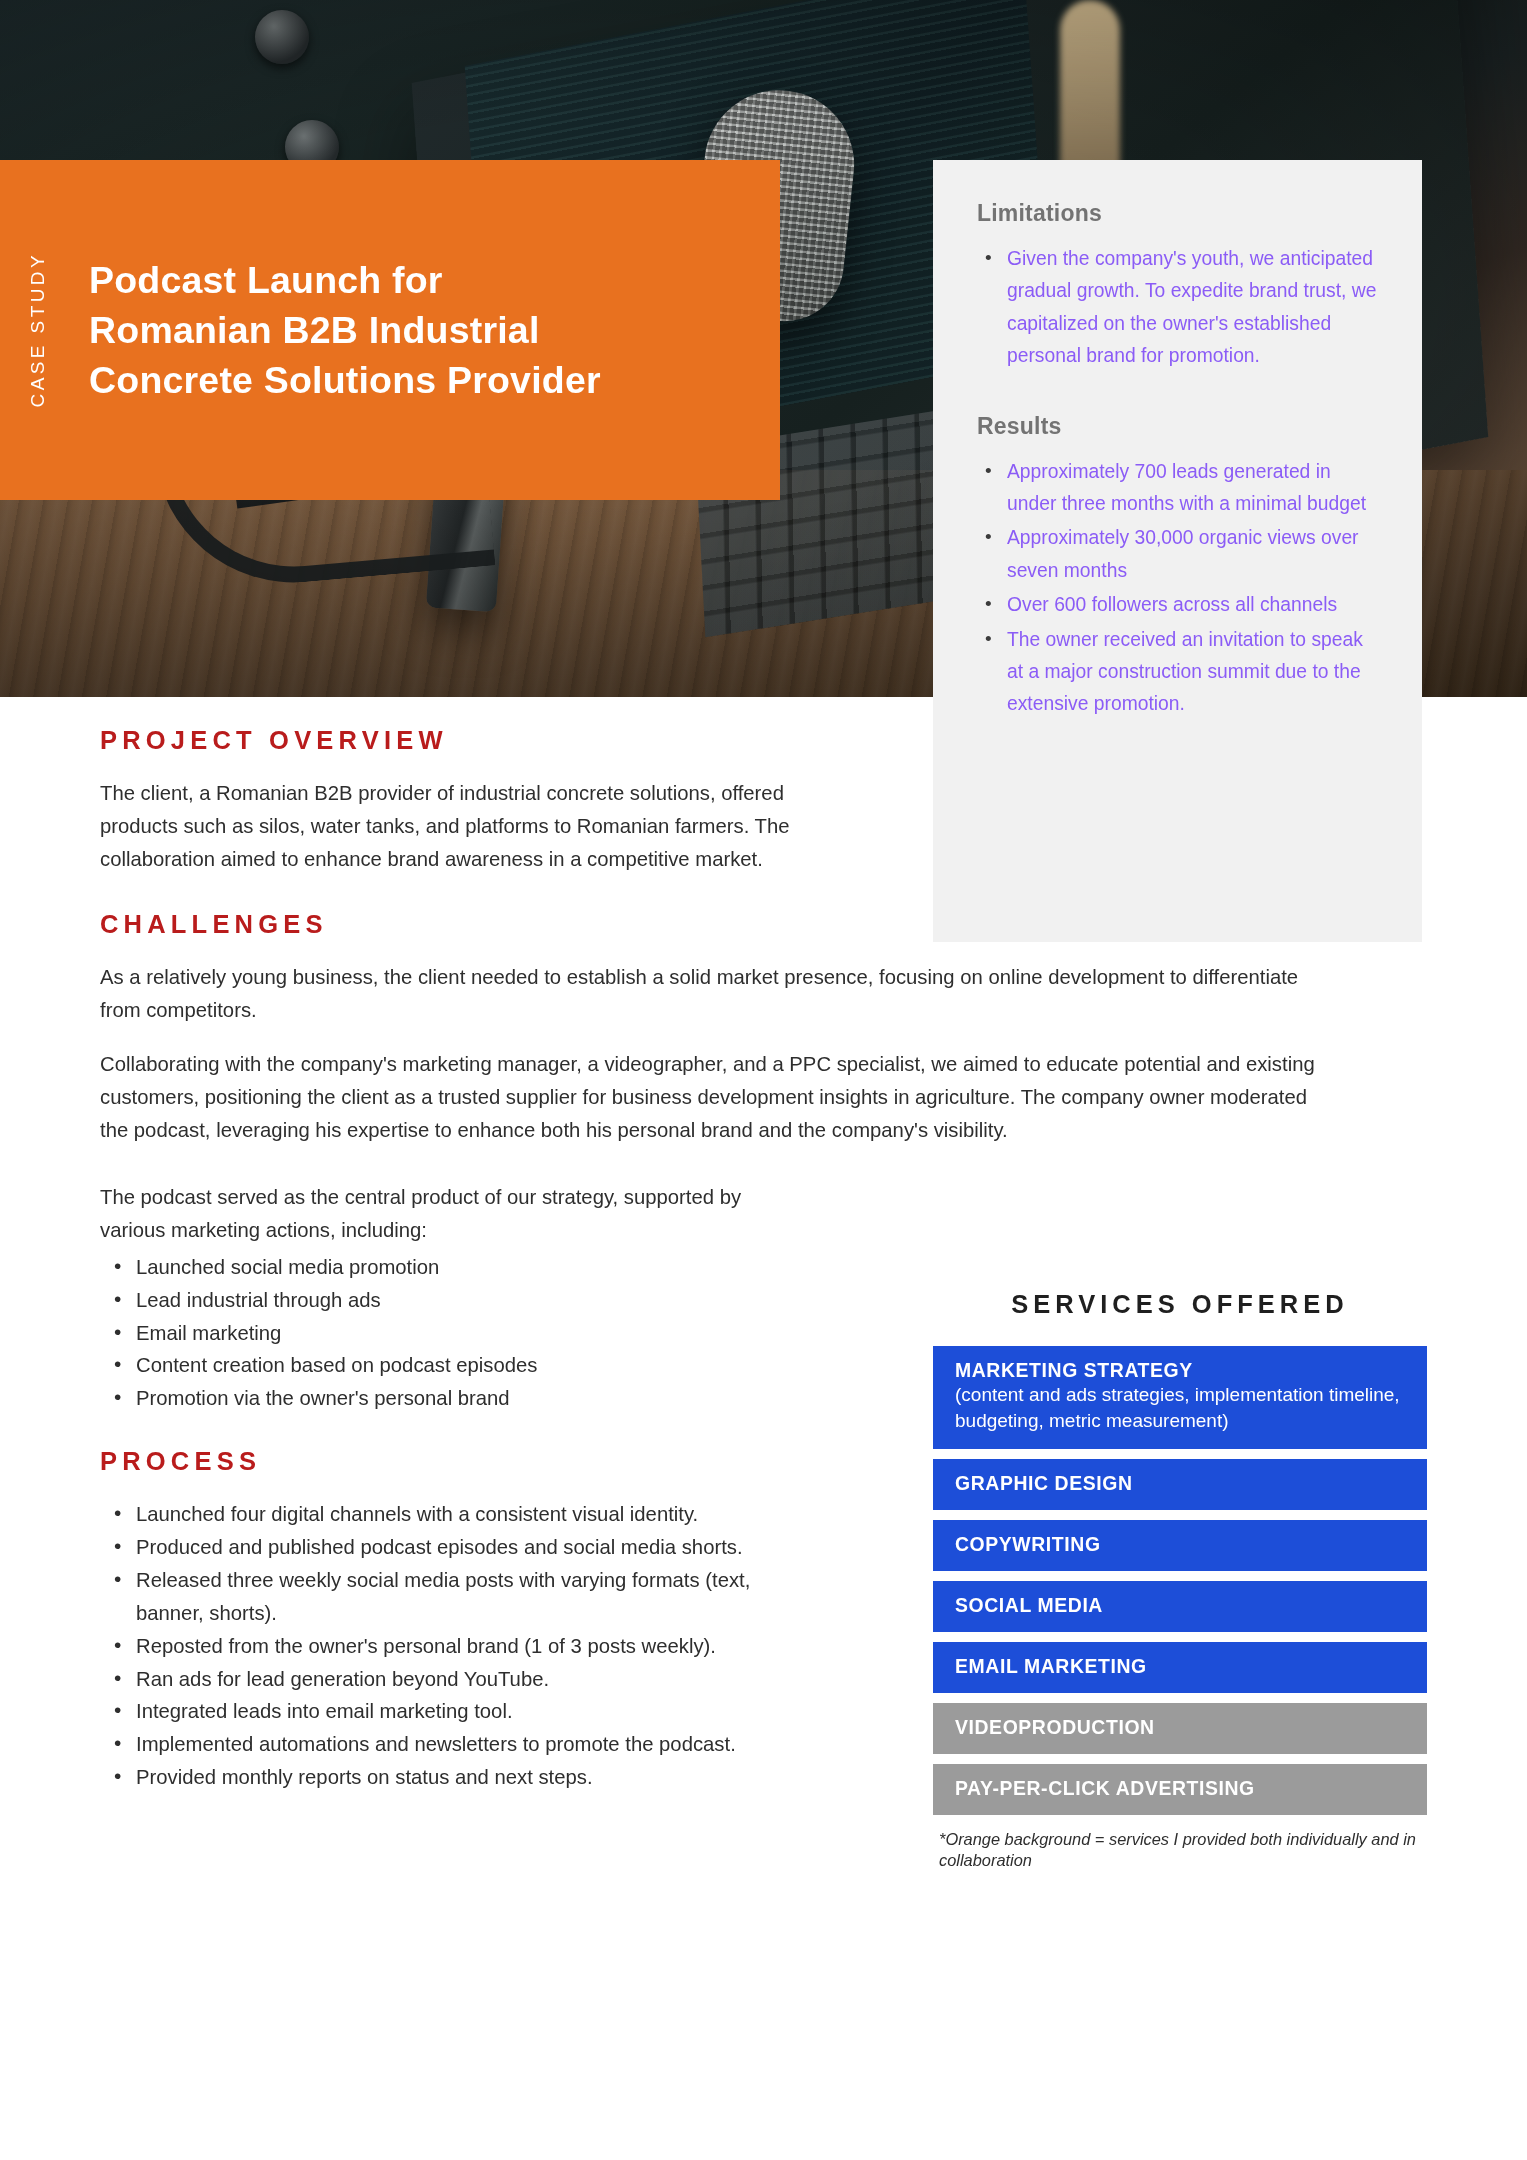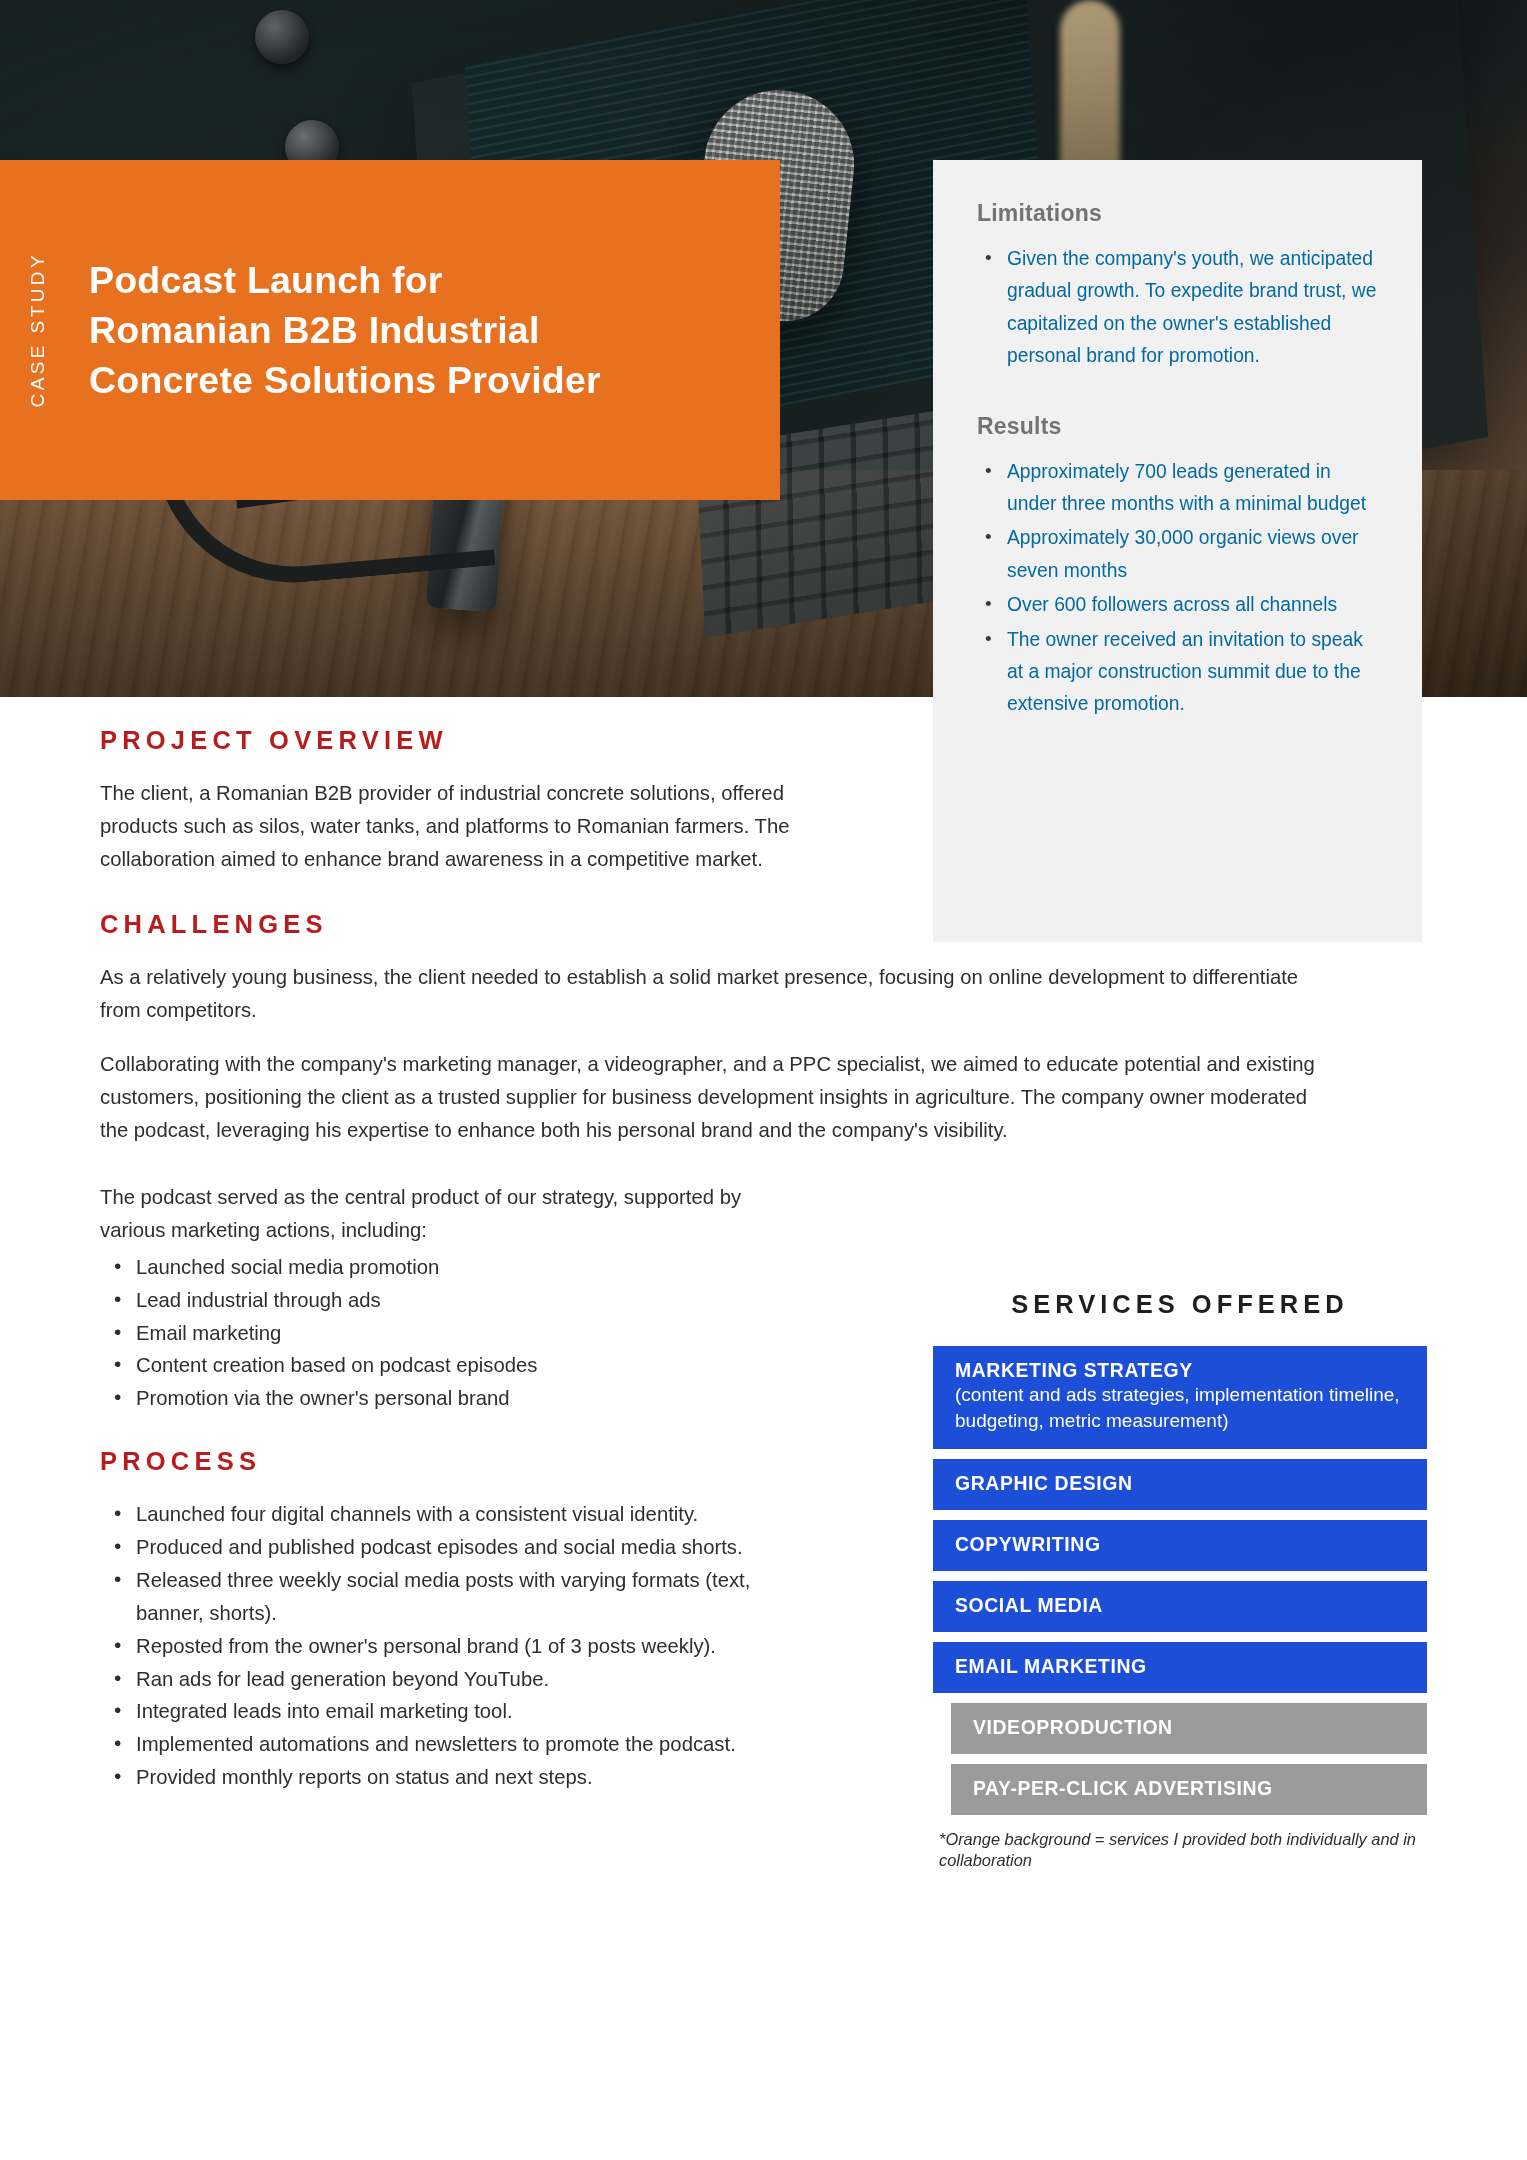--- a/index.html
+++ b/index.html
@@ -161,21 +161,21 @@
     font-weight: bold;
     color: #737373;
     letter-spacing: 0.2px;
     margin-bottom: 16px;
   }
   .panel-h.second { margin-top: 40px; }
   .panel-list { list-style: none; }
   .panel-list li {
     position: relative;
     padding-left: 30px;
-    color: #0369a1;
+    color: #8b5cf6;
     font-size: 19.3px;
     line-height: 1.68;
     margin-bottom: 0px;
   }
   .panel-list li::before {
     content: "•";
     position: absolute;
     left: 8px; top: -1px;
     font-size: 19px;
     color: #3b3b3b;
@@ -243,21 +243,21 @@
     font-size: 19.4px;
     font-weight: bold;
     letter-spacing: 0.6px;
   }
   .svc-sub {
     font-size: 19px;
     line-height: 1.36;
     font-weight: normal;
   }
   .svc.orange { background: #1d4ed8; }
-  .svc.grey { background: #9b9b9b; margin-left: 18px; }
+  .svc.grey { background: #9b9b9b; }
   .svc-note {
     margin-top: 14px;
     font-size: 16.4px;
     font-style: italic;
     color: #2e2e2e;
     line-height: 1.3;
     padding-left: 6px;
   }
 </style>
 </head>

